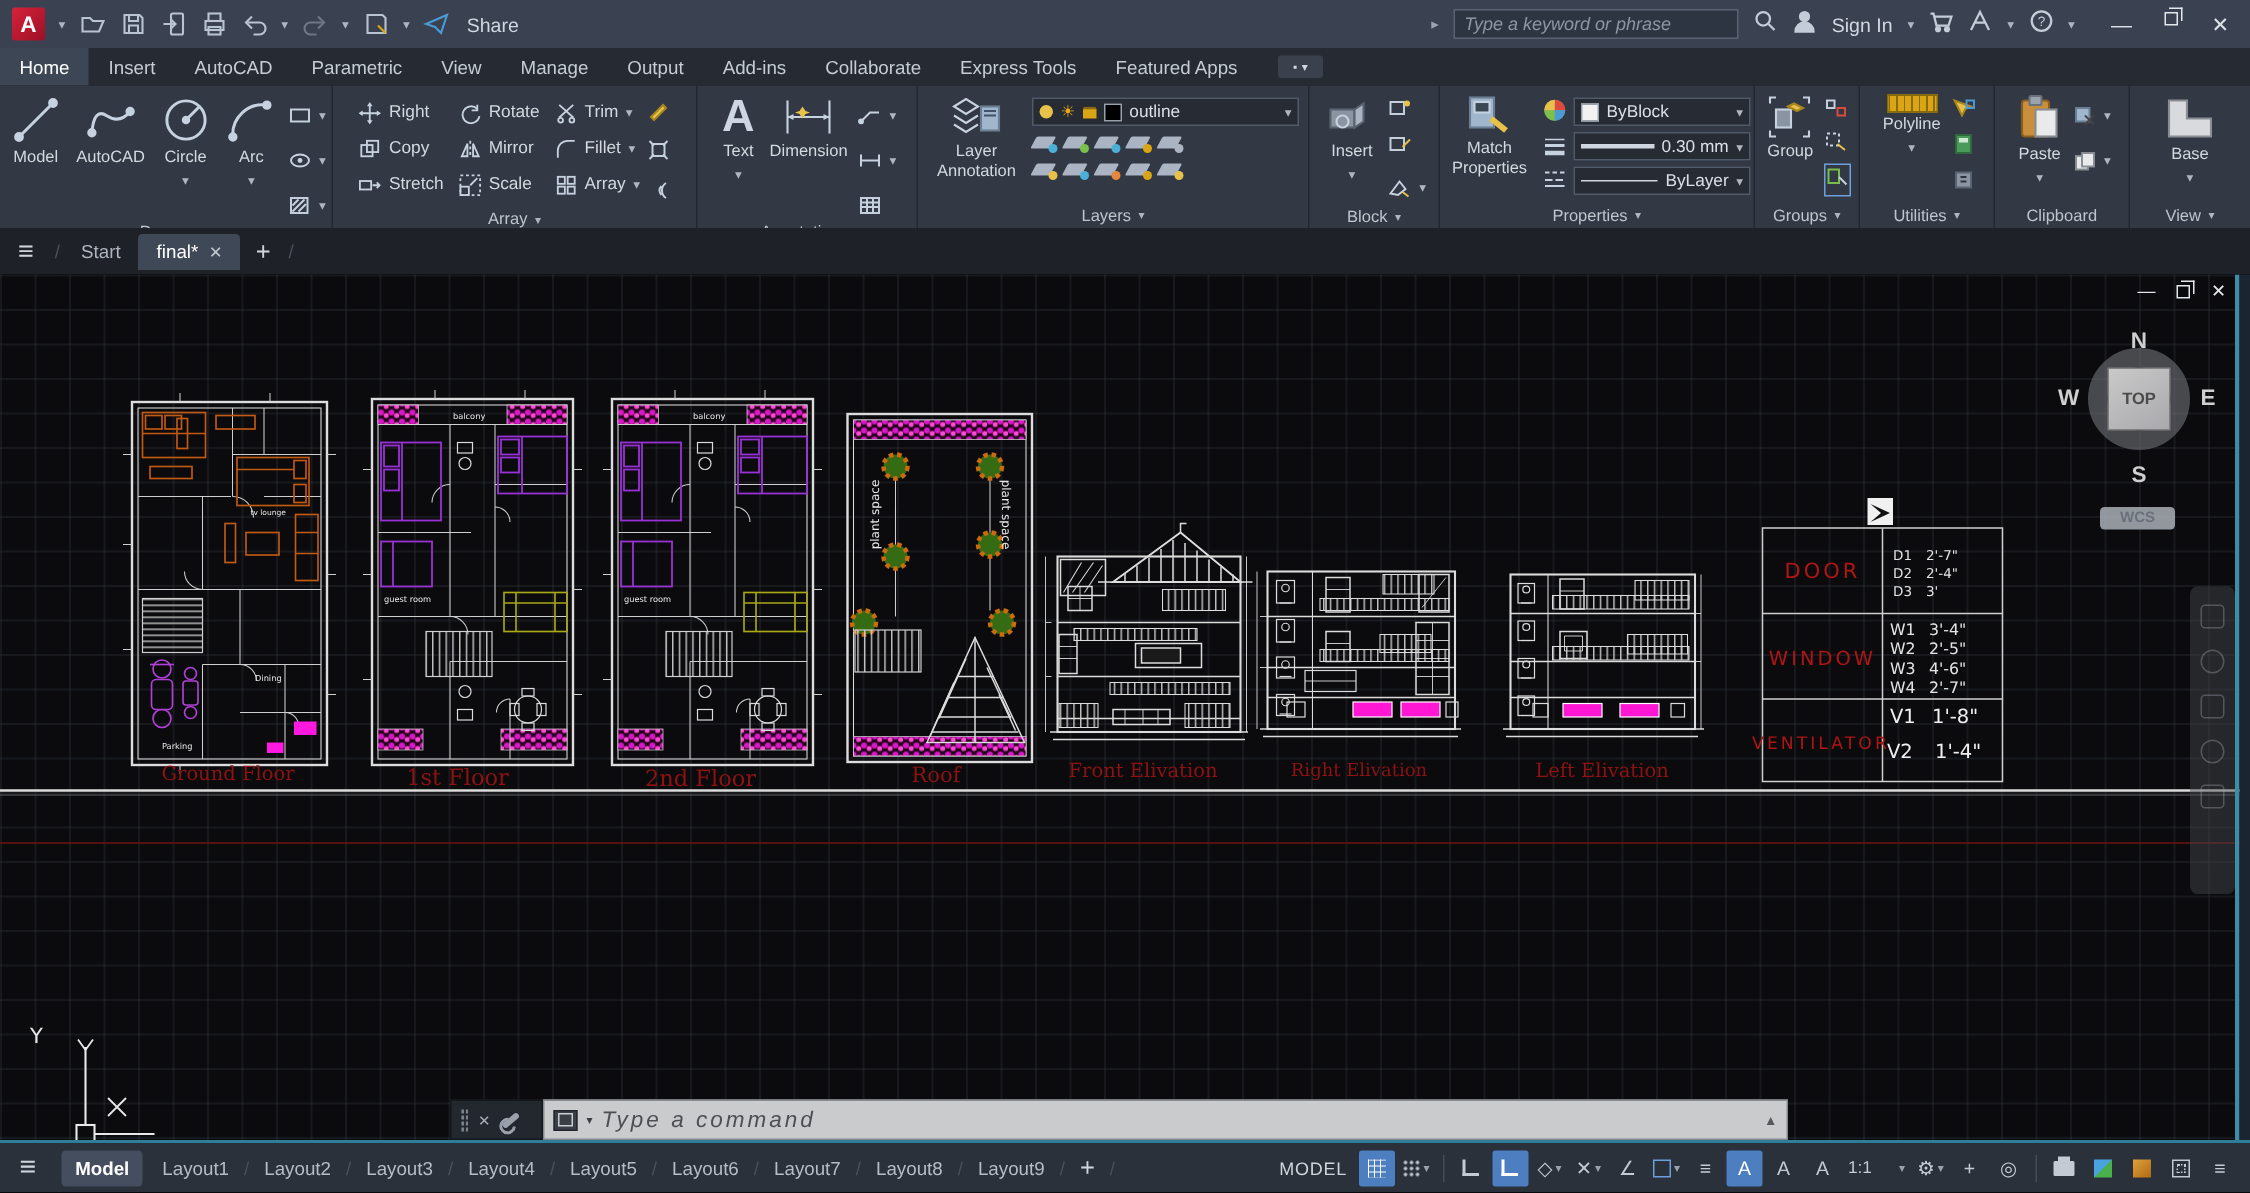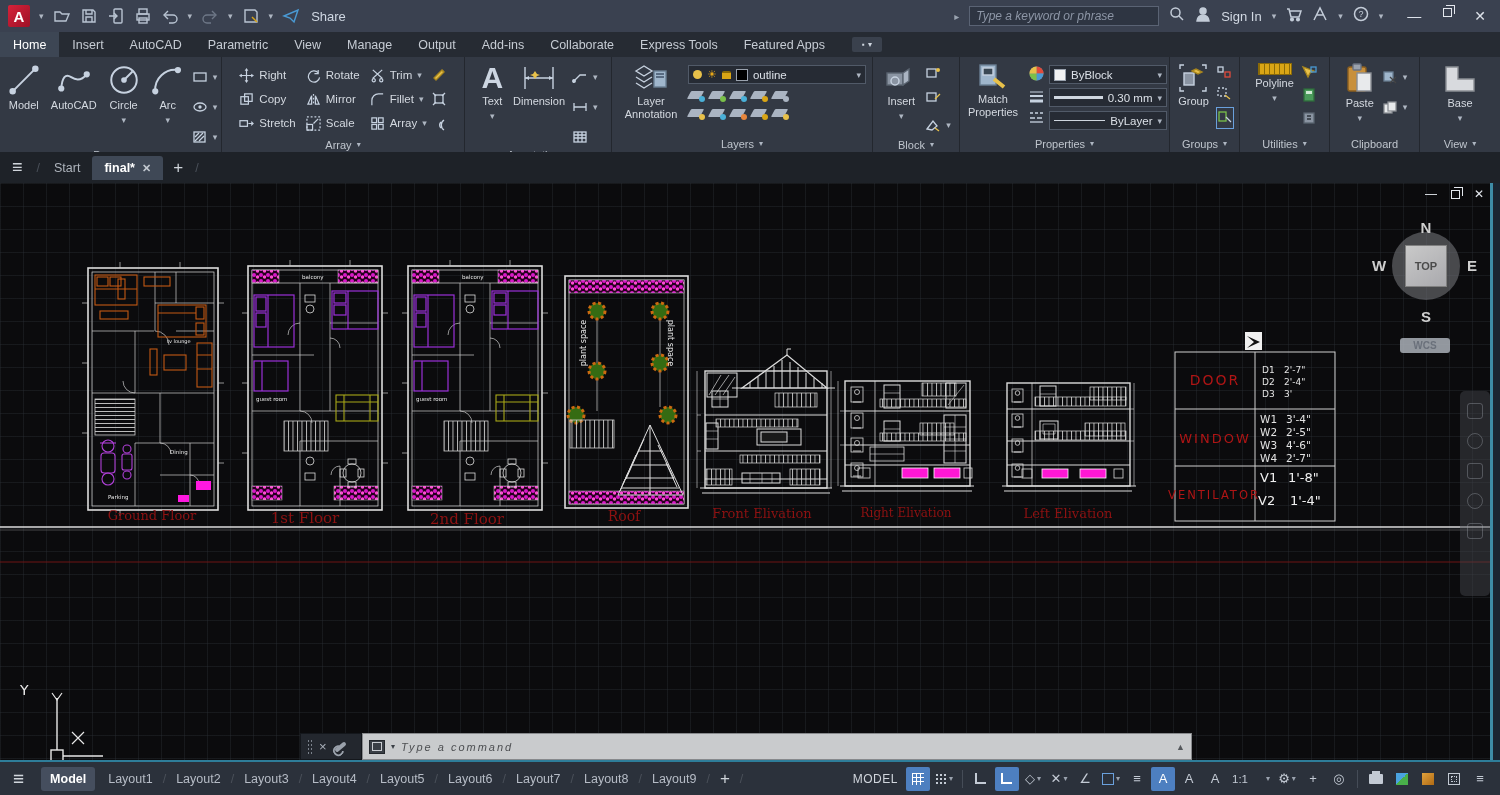--- a/index.html
+++ b/index.html
@@ -64,21 +64,21 @@
   .lmi .sheet { position:absolute; left:1px; top:3px; width:13px; height:8px; background:#aab4c2; transform:skewX(-28deg); border-radius:1px; }
   .lmi .dot { position:absolute; right:0; bottom:0; width:6px; height:6px; border-radius:50%; }
   .ruler-ico { width:34px; height:12px; background:#d9a515; border:1px solid #8a6a08;
                background-image:repeating-linear-gradient(90deg,#8a6a08 0 1px,transparent 1px 5px); }
 
   
   #filetabs { position:absolute; left:0; top:152px; width:1500px; height:31px; background:#1e2228;
               display:flex; align-items:center; color:#aeb4bc; font-size:12.5px; }
   .fham { font-size:18px; color:#d0d5db; padding:0 12px; }
   .ftab { padding:5px 12px; display:flex; align-items:center; gap:7px; }
-  .ftab.active { background:#3f4856; color:#fff; font-weight:bold; border-radius:3px 3px 0 0;align-items:flex-end; }
+  .ftab.active { background:#3f4856; color:#fff; font-weight:normal; border-radius:3px 3px 0 0;align-items:flex-end; }
   .ftab .x { font-size:11px; color:#c2c8d0; }
   .fslash { color:#4a5059; margin:0 2px; }
   .fplus { font-size:17px; color:#cfd4da; padding:0 10px; }
 
   
   #canvas { position:absolute; left:0; top:183px; width:1500px; height:579px; background:#0b0b0d; overflow:hidden;
             border-bottom:2px solid #2e7d99;
             background-image:
               linear-gradient(rgba(52,58,66,.30) 1px, transparent 1px),
               linear-gradient(90deg, rgba(52,58,66,.30) 1px, transparent 1px);
@@ -112,21 +112,21 @@
   .cmd-left { width:62px; background:#23272e; border:1px solid #14171c; display:flex; align-items:center; gap:7px;
               padding:0 6px; color:#aab1bb; }
   .grip { width:5px; height:16px; background-image:radial-gradient(#7b828c 1px, transparent 1px); background-size:3px 4px; }
   .cmd-x { font-size:13px; }
   .wrench { width:13px; height:4px; background:#9aa1ab; transform:rotate(-40deg); border-radius:2px; position:relative; }
   .wrench::before { content:""; position:absolute; left:-3px; top:-2px; width:7px; height:7px; border:2px solid #9aa1ab; border-radius:50%; border-right-color:transparent; }
   .cmd-input-wrap { flex:1; background:#c9cbcd; border:1px solid #87898c; display:flex; align-items:center; padding:0 6px; gap:6px; }
   .cmd-chip { width:16px; height:14px; background:#3a3f46; border:1px solid #23272c; display:flex; align-items:center; justify-content:center; }
   .cmd-chip::after { content:""; width:8px; height:7px; border:1px solid #c9ccd1; }
   .cmd-chev { font-size:8px; color:#3a3f46; }
-  #cmd-input { flex:1; border:none; background:transparent; outline:none; font-size:11px; font-style:italic;
+  #cmd-input { flex:1; border:none; background:transparent; outline:none; font-size:15px; font-style:italic;
                color:#4d4f52; font-family:"Liberation Sans", sans-serif; letter-spacing:2px; }
   #cmd-input::placeholder { color:#4d4f52; }
   .cmd-up { font-size:9px; color:#55585c; }
 
   
   #statusbar { position:absolute; left:0; top:762px; width:1500px; height:33px; background:#2b313b;
                display:flex; align-items:center; color:#b6bcc6; font-size:12.5px; }
   .sham { font-size:19px; color:#d0d5db; padding:0 13px; }
   .ltab { padding:5px 9px; }
   .ltab.active { background:#454e5e; color:#fff; font-weight:bold; border-radius:3px; margin:0 4px; }

